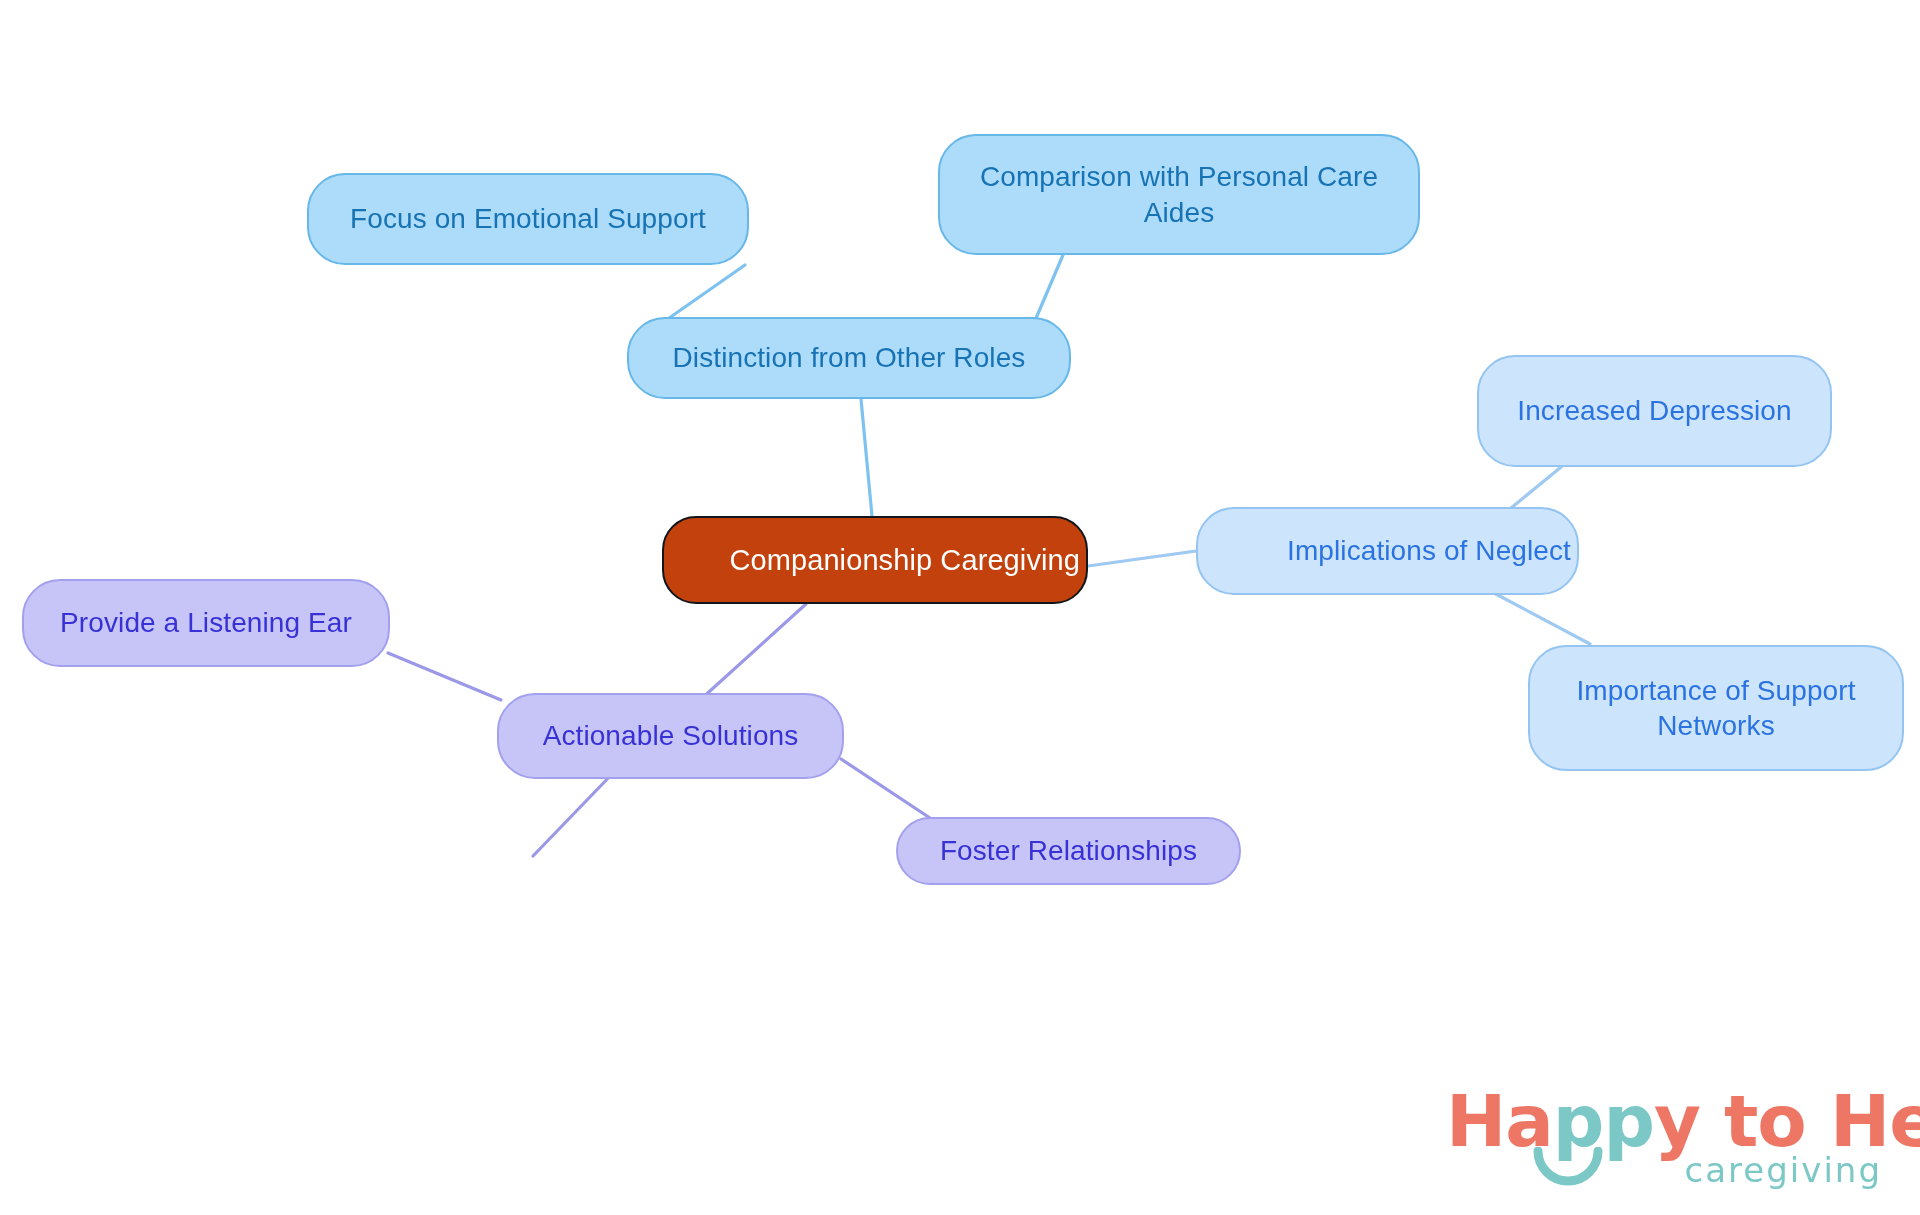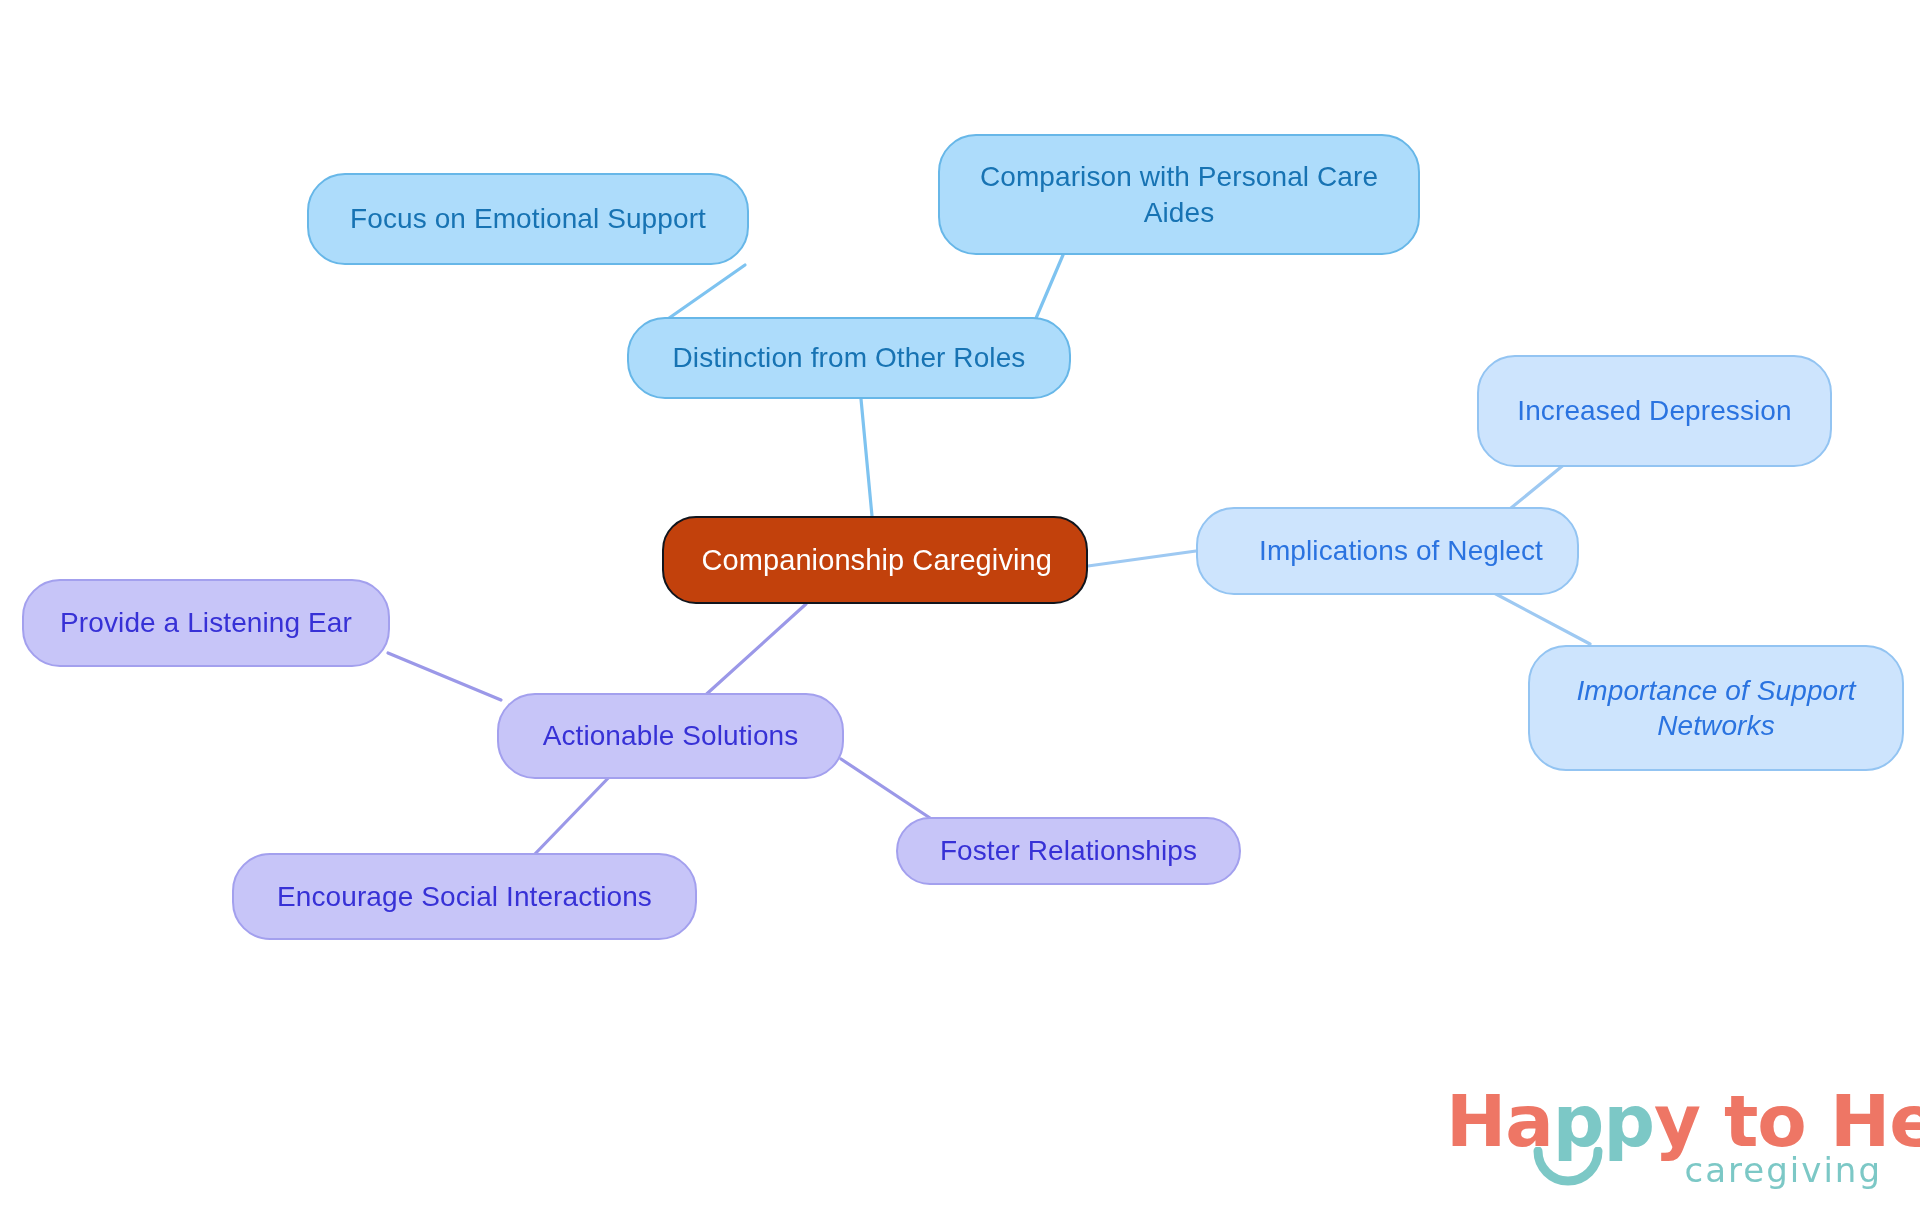--- a/index.html
+++ b/index.html
@@ -29,21 +29,21 @@
   .node {
     position: absolute;
     box-sizing: border-box;
     display: flex;
     align-items: center;
     justify-content: center;
     text-align: center;
     border-radius: 38px;
     border-style: solid;
     border-width: 2px;
-    padding: 0 34px;
+    padding: 0 6px;
     line-height: 1.26;
     letter-spacing: 0.1px;
     z-index: 2;
   }
   .node-label {
     display: block;
     width: 100%;
     white-space: pre-line;
   }
 
@@ -170,36 +170,33 @@
   </div>
 
   <div class="node blueB" style="left:1477px; top:355px; width:355px; height:112px;">
     <span class="node-label">Increased Depression</span>
   </div>
 
   <div class="node blueB" style="left:1196px; top:507px; width:383px; height:88px;text-align:right;">
     <span class="node-label">Implications of Neglect</span>
   </div>
 
-  <div class="node blueB" style="left:1528px; top:645px; width:376px; height:126px;font-style:italic;">
+  <div class="node blueB" style="left:1528px; top:645px; width:376px; height:126px;">
     <span class="node-label">Importance of Support
 Networks</span>
   </div>
 
   <div class="node purple" style="left:22px; top:579px; width:368px; height:88px;">
     <span class="node-label">Provide a Listening Ear</span>
   </div>
 
   <div class="node purple" style="left:497px; top:693px; width:347px; height:86px;">
     <span class="node-label">Actionable Solutions</span>
   </div>
 
-  <div class="node purple" style="left:232px; top:853px; width:465px; height:87px;">
-    <span class="node-label">Encourage Social Interactions</span>
-  </div>
 
   <div class="node purple" style="left:896px; top:817px; width:345px; height:68px;">
     <span class="node-label">Foster Relationships</span>
   </div>
 
   <div id="logo">
     <div class="logo-word">
       <span class="logo-coral">H</span><span class="logo-coral">a</span><span class="logo-teal">pp</span><span class="logo-coral">y</span><span class="logo-coral"> to Help</span>
     </div>
     <svg id="logo-smile" viewBox="0 0 72 46">

